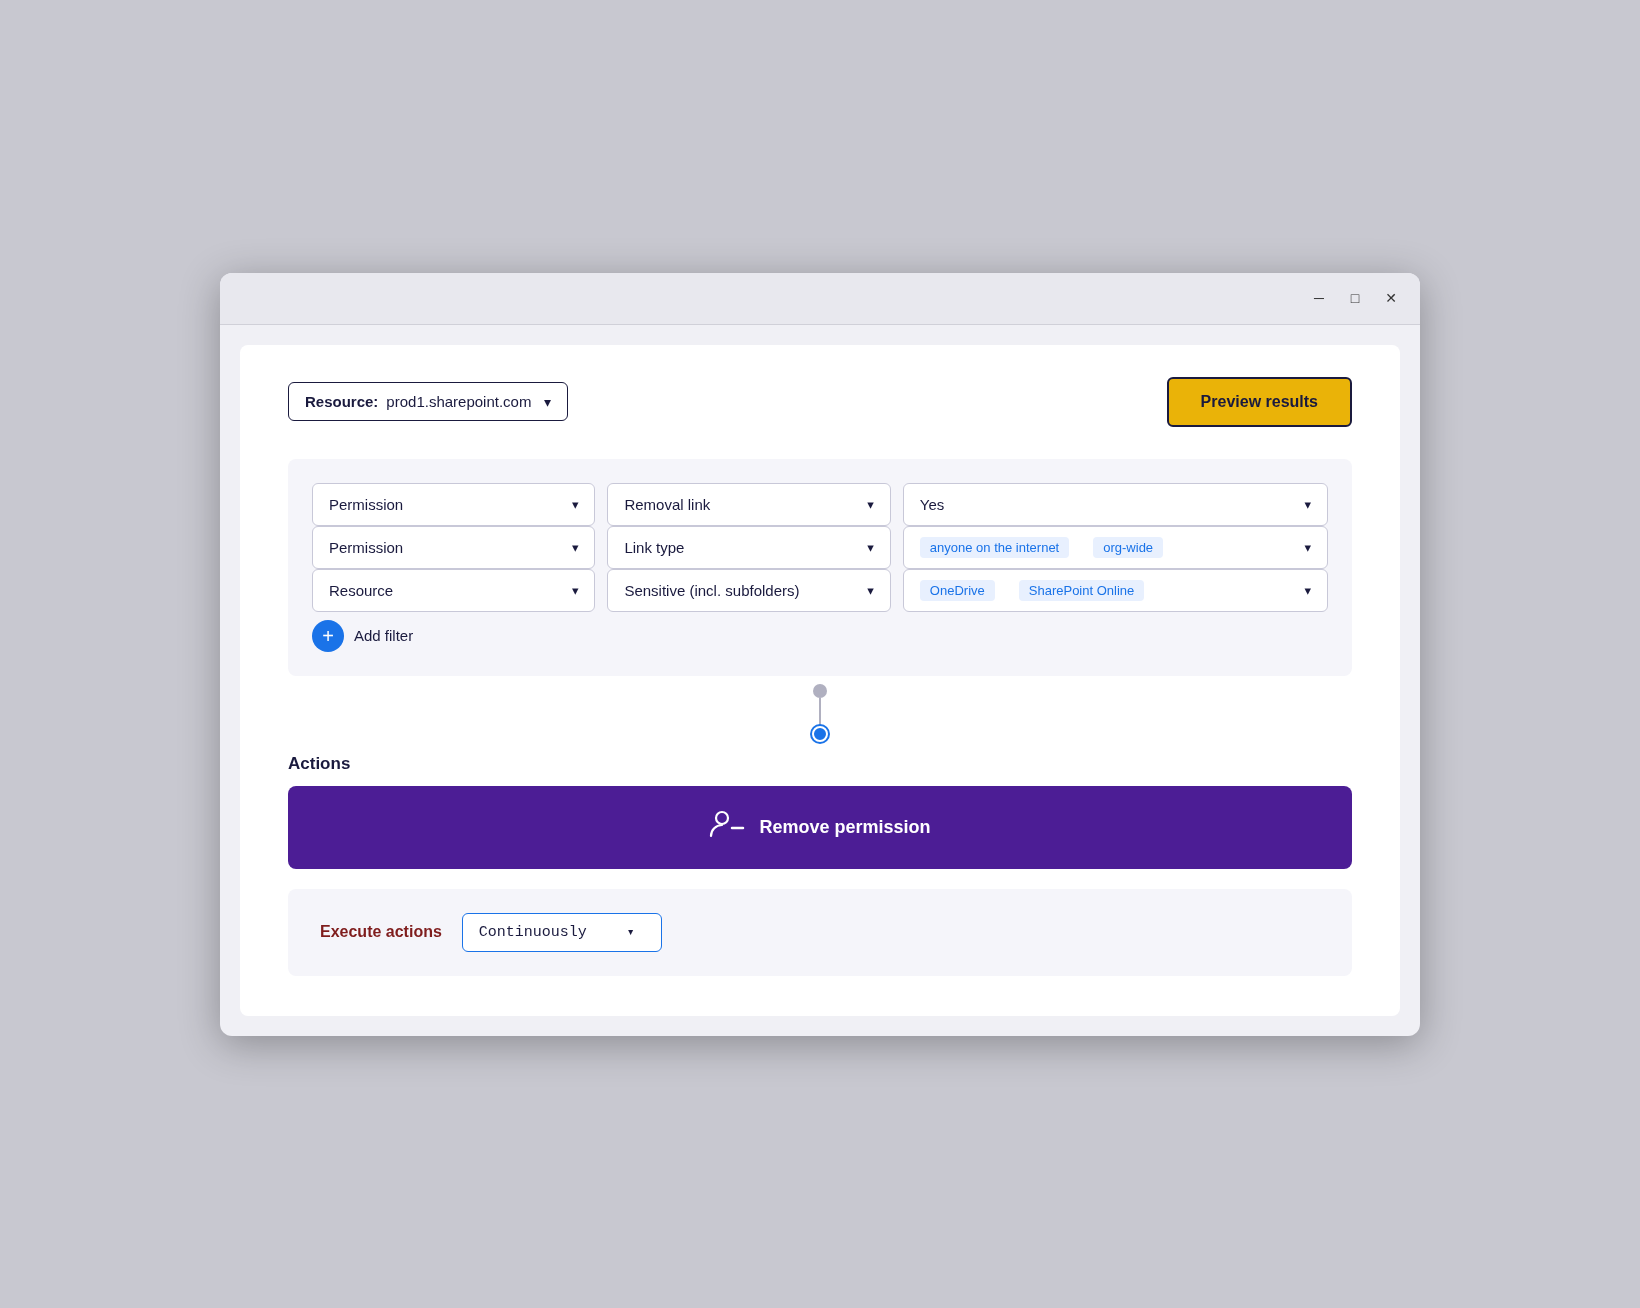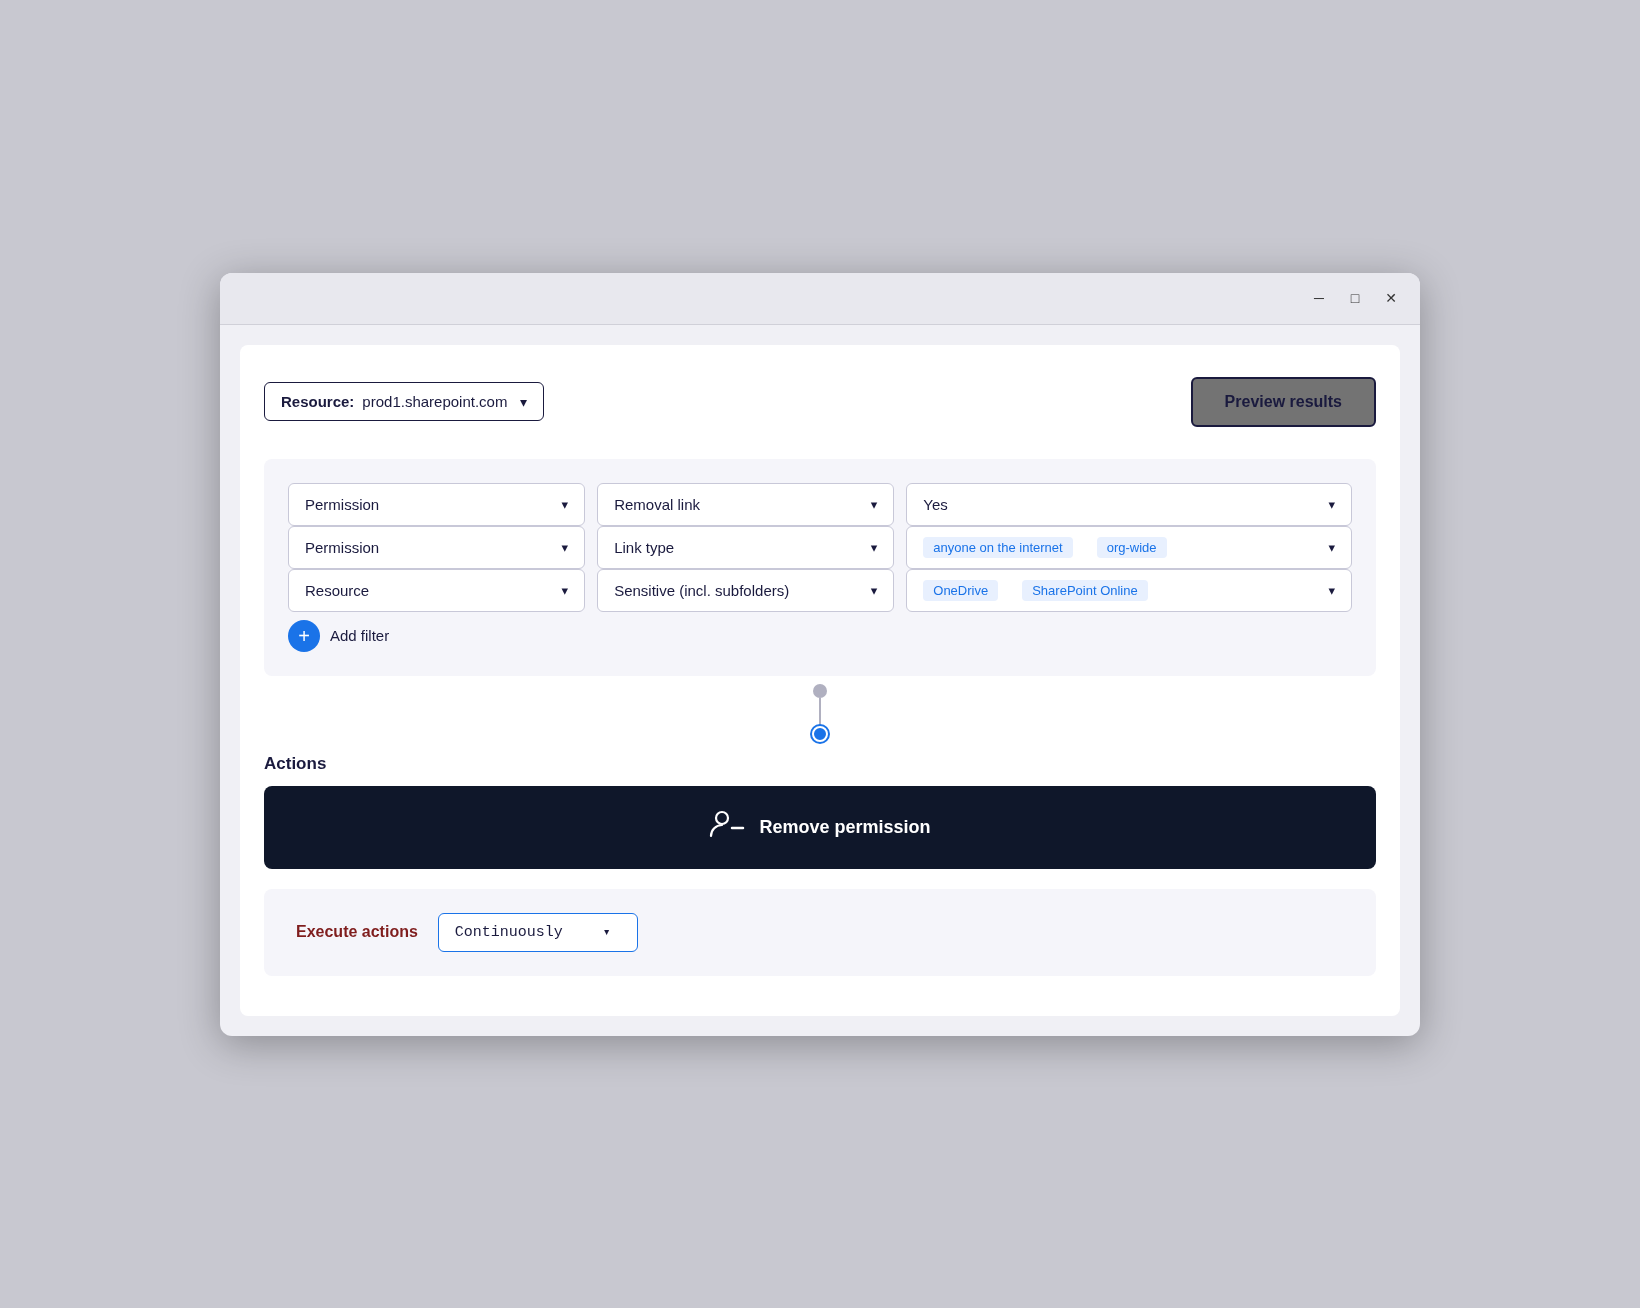--- a/index.html
+++ b/index.html
@@ -42,21 +42,21 @@
       color: #333;
       font-size: 14px;
       border: none;
       background: none;
     }
 
     .content {
       background: #ffffff;
       margin: 20px;
       border-radius: 8px;
-      padding: 32px 24px 40px;
+      padding: 32px 48px 40px;
     }
 
     .top-bar {
       display: flex;
       align-items: center;
       justify-content: space-between;
       margin-bottom: 32px;
     }
 
     .resource-dropdown {
@@ -89,21 +89,21 @@
       font-size: 14px;
     }
 
     .preview-btn {
       border: 2px solid #1a1a3e;
       border-radius: 6px;
       padding: 14px 32px;
       font-size: 16px;
       font-weight: 700;
       color: #1a1a3e;
-      background: #737373;
+      background: #eab308;
       cursor: pointer;
     }
 
     .filters-section {
       background: #f5f5fa;
       border-radius: 8px;
       padding: 24px;
       margin-bottom: 0;
     }
 
@@ -223,21 +223,21 @@
 
     .actions-title {
       font-size: 17px;
       font-weight: 700;
       color: #1a1a3e;
       margin-bottom: 12px;
     }
 
     .action-btn {
       width: 100%;
-      background: #0f172a;
+      background: #4c1d95;
       border: none;
       border-radius: 8px;
       padding: 24px;
       display: flex;
       align-items: center;
       justify-content: center;
       gap: 14px;
       cursor: pointer;
       color: white;
     }

